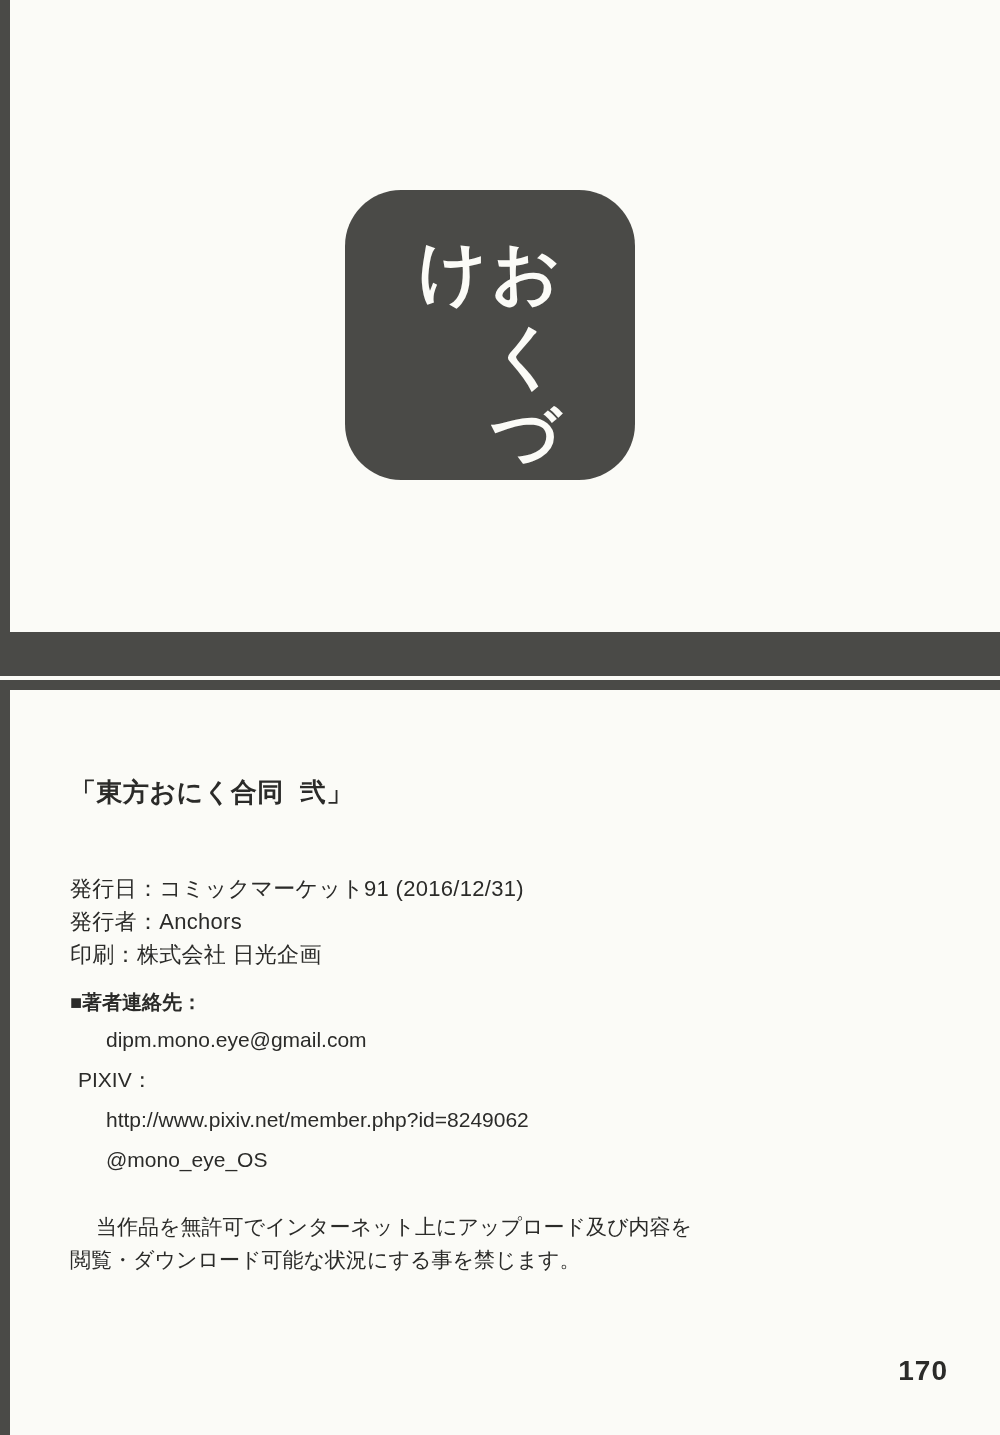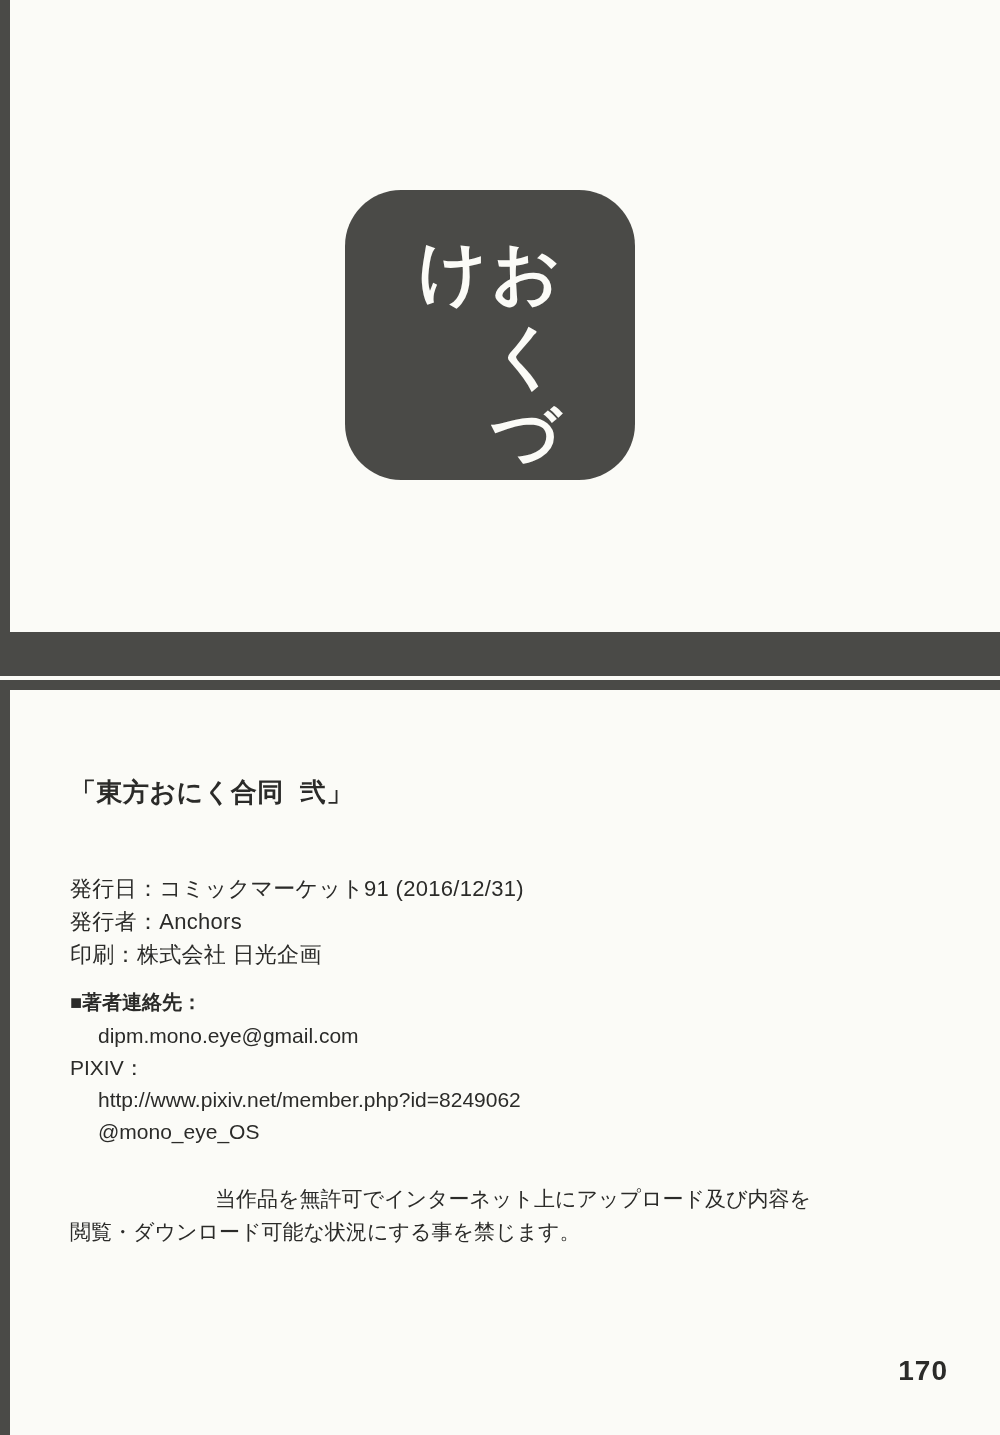--- a/index.html
+++ b/index.html
@@ -107,33 +107,33 @@
   }
   .contact-heading {
     font-size: 20px;
     font-weight: bold;
     margin: 18px 0 4px 0;
     color: #2b2b29;
   }
   .contact-item {
     font-size: 21px;
     line-height: 1.52;
-    margin: 0;
+    margin: 8px;
     color: #2b2b29;
   }
   .indent1 { padding-left: 28px; }
   .notice {
     margin-top: 34px;
     font-size: 21px;
     line-height: 1.58;
     color: #2b2b29;
   }
   .notice p { margin: 0; }
   .notice .i1 { padding-left: 26px; }
-  .notice .i2 { padding-left: 26px; text-align: center; }
+  .notice .i2 { padding-left: 26px; }
   .page-number {
     position: absolute;
     right: 52px;
     bottom: 48px;
     font-size: 28px;
     font-weight: bold;
     color: #2b2b29;
     letter-spacing: 1px;
   }
 </style>

